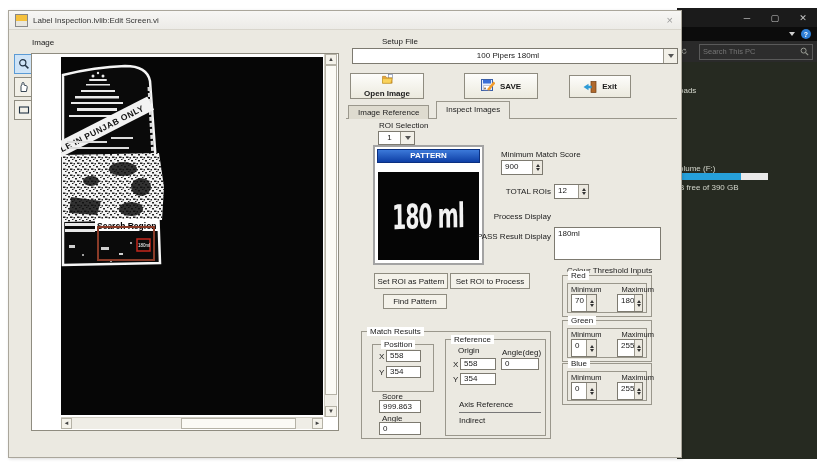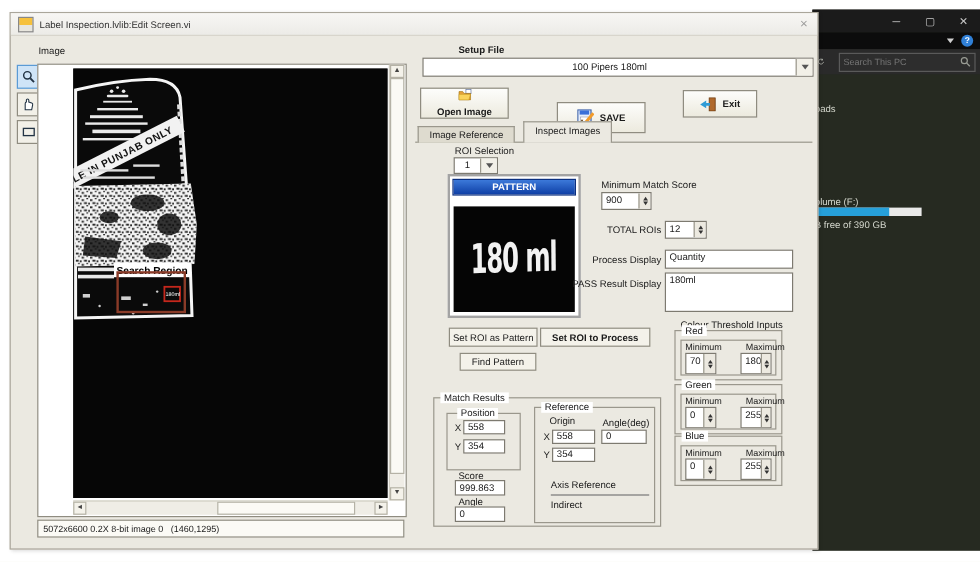--- a/index.html
+++ b/index.html
@@ -1,20 +1,20 @@
 <!DOCTYPE html>
 <html><head>
 <meta charset="utf-8">
 <style>
   html,body{margin:0;padding:0;background:#fff;}
   #canvas{position:relative;width:817px;height:468px;background:#fff;overflow:hidden;
           font-family:"Liberation Sans",sans-serif;color:#1a1a1a;}
   .abs{position:absolute;}
   .lbl{font-size:8px;white-space:nowrap;color:#1a1a1a;}
-  .bold{font-weight:bold;}
+  .bold{font-weight:normal;}
   .right{text-align:right;}
 
   
   #lv{position:absolute;left:8px;top:10px;width:672px;height:446px;background:#ebe9e1;
       border:1px solid #aaa69b;box-shadow:1px 1px 3px rgba(0,0,0,.15);z-index:2;}
   #lv-titlebar{position:absolute;left:0;top:0;right:0;height:18px;background:linear-gradient(#f7f6f4,#ecebe7);
       border-bottom:1px solid #d8d5cc;display:flex;align-items:center;padding:0 6px;gap:5px;}
   #lv-title{font-size:8px;color:#333;flex:1;white-space:nowrap;overflow:hidden;}
   .lv-icon{width:11px;height:11px;border:1px solid #888;background:linear-gradient(#f6c13c 0 55%,#e8e6de 55% 100%);}
   .lv-close{color:#9b9b9b;font-size:11px;line-height:11px;padding:0 2px;}
@@ -228,39 +228,38 @@
         <div class="sb-btn" style="top:0;">▲</div>
         <div class="vsb-thumb"></div>
         <div class="sb-btn" style="top:352px;">▼</div>
       </div>
       <div class="hsb">
         <div class="sb-btn" style="left:0;">◄</div>
         <div class="hsb-thumb"></div>
         <div class="sb-btn" style="left:251px;">►</div>
       </div>
     </div>
-    <div id="status-bar">5072x6600 0.2X 8-bit image 0   (1460,1295)</div>
 
     <div class="abs lbl bold" style="left:373px;top:26px;">Setup File</div>
     <div class="dd abs" style="left:343px;top:37px;width:326px;height:16px;">
       <span class="val">100 Pipers 180ml</span>
       <span class="arrow">
           <span class="tri-dn"></span>
         </span>
     </div>
 
     <div class="btn abs" style="left:341px;top:62px;width:74px;height:26px;flex-direction:column;">
       <svg width="15" height="13" viewBox="0 0 15 13">
         <rect x="8.5" y="0.8" width="5.5" height="4.5" fill="#fff" stroke="#5a6d9a" stroke-width="0.7"></rect>
         <path d="M1 3 h4 l1.5 2 h7 v7 H1 Z" fill="#e8a33d" stroke="#9a6b00" stroke-width="0.6"></path>
         <path d="M1 6 h12.5 l-1.8 6 H1 Z" fill="#fad35c" stroke="#b98a10" stroke-width="0.5"></path>
       </svg>
       <span>Open Image</span>
     </div>
-    <div class="btn abs" style="left:455px;top:74px;width:74px;height:26px;">
+    <div class="btn abs" style="left:455px;top:62px;width:74px;height:26px;">
       <svg width="14" height="14" viewBox="0 0 14 14">
         <rect x="0.5" y="0.5" width="11" height="11" fill="#e7eefb" stroke="#3a5fa8"></rect>
         <rect x="2" y="1" width="8" height="3.5" fill="#3a6fd8"></rect>
         <rect x="2.8" y="6.5" width="6.4" height="4.5" fill="#fff" stroke="#99a" stroke-width="0.5"></rect>
         <rect x="9" y="2" width="2.6" height="10" fill="#f29c2b" transform="rotate(40 10 7)"></rect>
         <path d="M5.8 12.8 l2 1 l-0.4 -2.2 Z" fill="#5a3a10" transform="rotate(40 10 7)"></path>
       </svg>
       <span>SAVE</span>
     </div>
     <div class="btn abs" style="left:560px;top:64px;width:62px;height:23px;">
@@ -303,27 +302,26 @@
     <div class="abs lbl right" style="left:452px;top:176px;width:90px;">TOTAL ROIs</div>
     <div class="spinfield abs" style="left:545px;top:173px;width:35px;height:15px;">
       <span class="num">12</span>
       <span class="spin">
           <i class="sp-up"></i>
           <i class="sp-dn"></i>
         </span>
     </div>
 
     <div class="abs lbl right" style="left:452px;top:201px;width:90px;">Process Display</div>
-    <div class="field abs" style="left:545px;top:197px;width:107px;height:16px;">Quantity</div>
 
     <div class="abs lbl right" style="left:442px;top:221px;width:100px;">PASS Result Display</div>
     <div class="field abs" style="left:545px;top:216px;width:107px;height:33px;">180ml</div>
 
     <div class="btn plain abs" style="left:365px;top:262px;width:74px;height:16px;font-weight:normal;">Set ROI as Pattern</div>
-    <div class="btn plain abs" style="left:441px;top:262px;width:92px;height:16px;font-weight:bold;">Set ROI to Process</div>
+    <div class="btn plain abs" style="left:441px;top:262px;width:80px;height:16px;font-weight:normal;">Set ROI to Process</div>
     <div class="btn plain abs" style="left:374px;top:283px;width:64px;height:15px;font-weight:normal;">Find Pattern</div>
 
     <div class="abs lbl" style="left:558px;top:255px;">Colour Threshold Inputs</div>
 
     <div class="cgroup" style="top:264px;">
       <span class="grouplabel">Red</span>
       <div class="cinner">
         <div class="crow">
           <span class="lbl">Minimum</span>
           <span class="lbl">Maximum</span>

